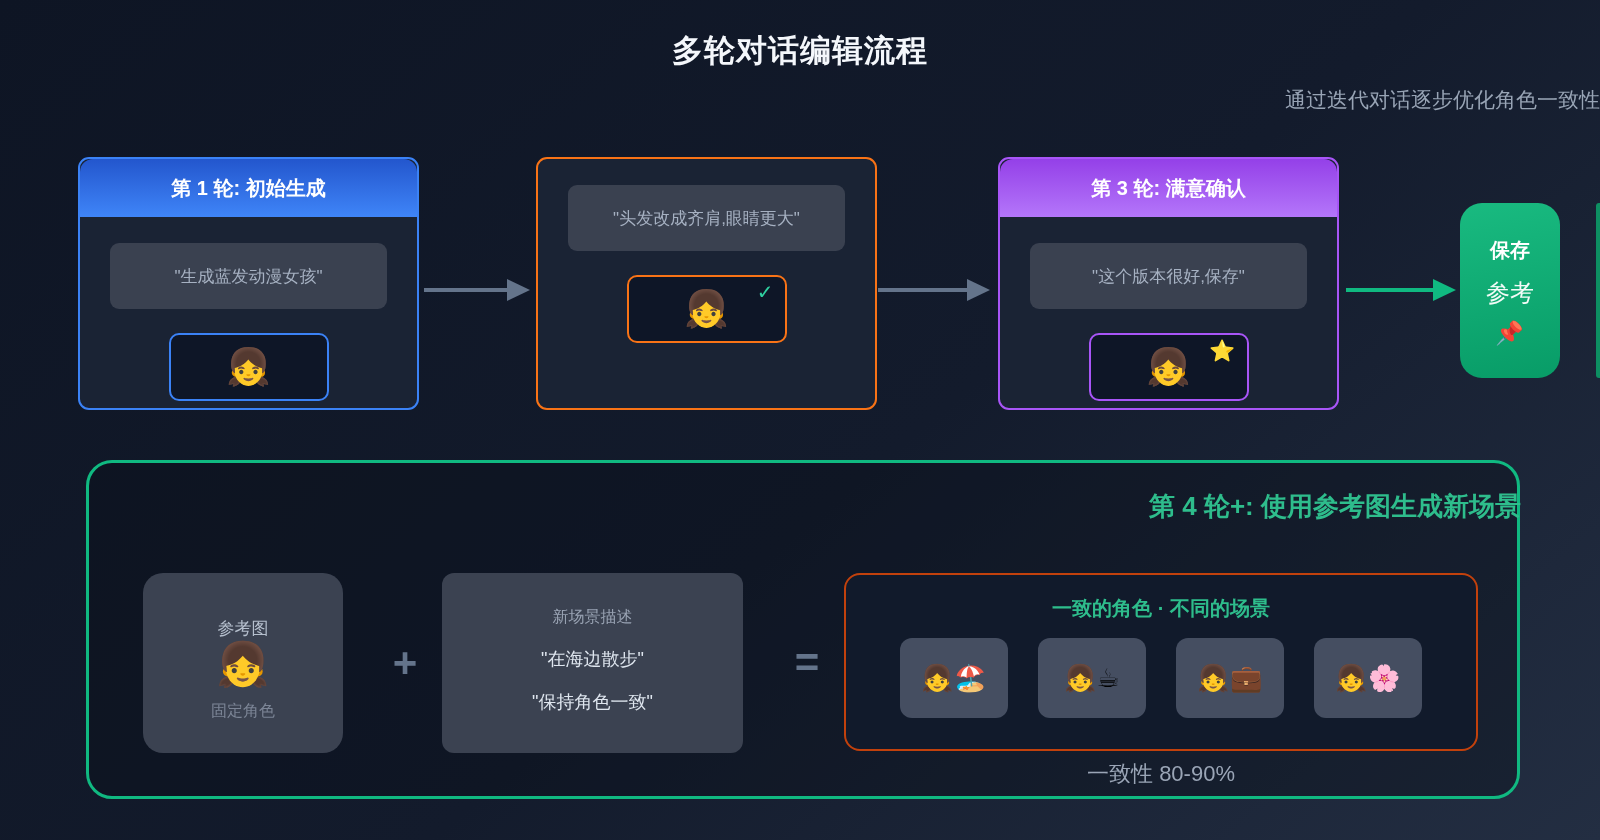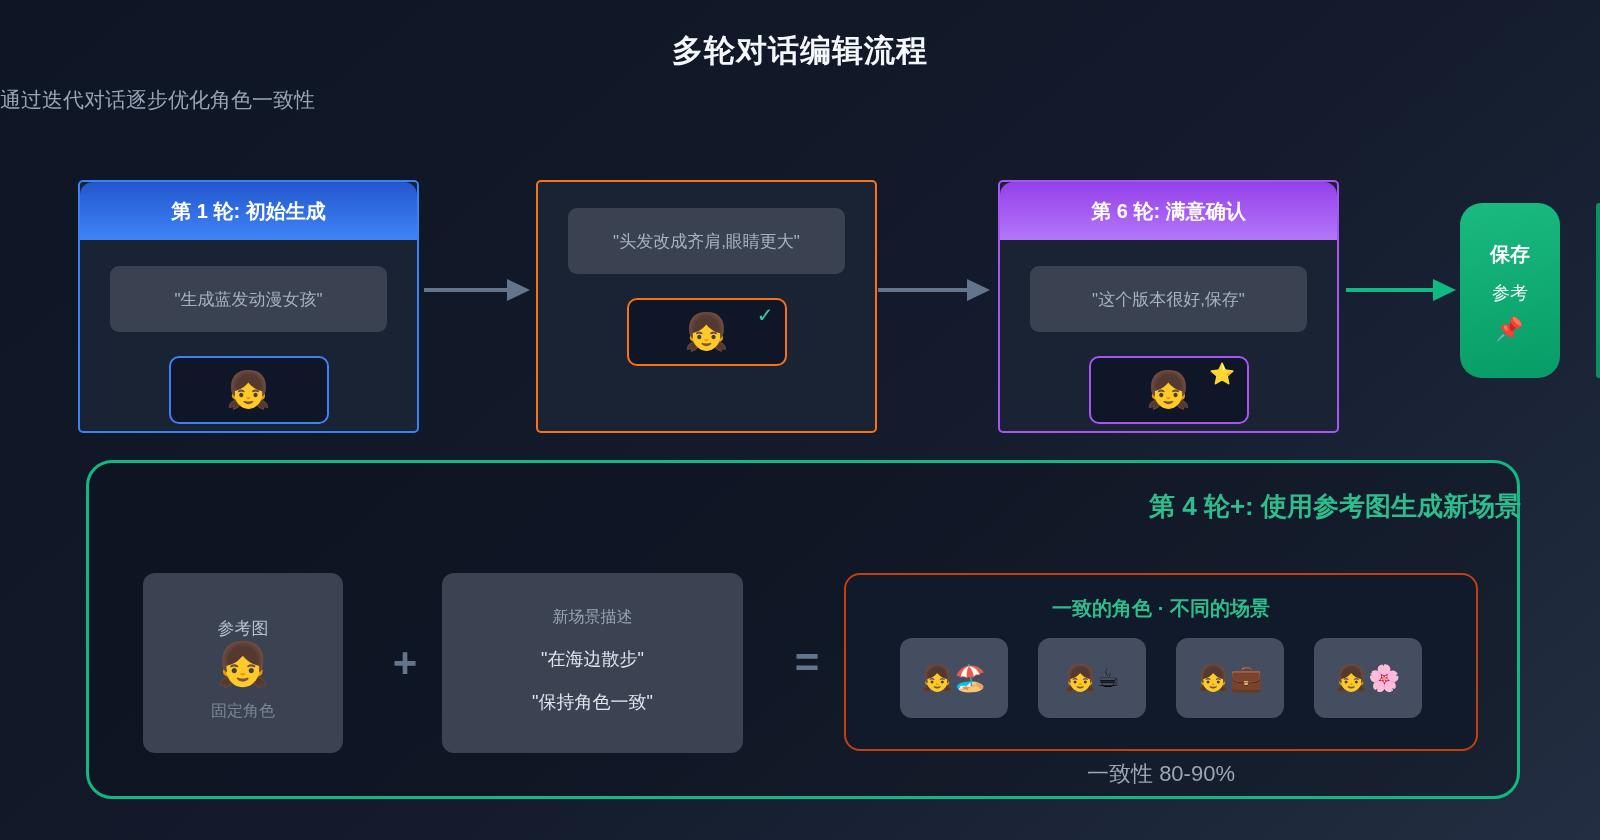--- a/index.html
+++ b/index.html
@@ -12,29 +12,28 @@
   .canvas { position:relative; width:1600px; height:840px; }
 
   
   .page-title {
     position:absolute; top:30px; left:0; width:100%;
     text-align:center; font-size:31px; font-weight:800; color:#f4f7fb;
     letter-spacing:1px;
   }
   .page-subtitle {
     position:absolute; top:86px; left:0; width:100%;
-    text-align:left; font-size:21px; color:#98a4b5;
+    text-align:right; font-size:21px; color:#98a4b5;
   }
 
   
   .round-card {
     position:absolute; top:157px; width:341px; height:253px;
-    background:#1a2334; border-radius:5px; border:2px solid;
+    background:#1a2334; border-radius:11px; border:2px solid;
     overflow:hidden;
-    margin-top:23px;
   }
   .card-blue   { left:78px;  border-color:#3b82f6; }
   .card-orange { left:536px; border-color:#f97316; }
   .card-purple { left:998px; border-color:#a855f7; }
 
   .card-header {
     height:58px; display:flex; align-items:center; justify-content:center;
     font-size:20px; font-weight:700; color:#ffffff;
     border-radius:13px 13px 0 0;
   }
@@ -73,41 +72,41 @@
   .arrow-green .head  { border-left:23px solid #10b981; }
 
   
   .save-card {
     position:absolute; left:1460px; top:203px; width:100px; height:175px;
     border-radius:22px; background:linear-gradient(170deg,#19ba80,#089c67);
     display:flex; flex-direction:column; align-items:center; justify-content:center;
     gap:13px;
   }
   .save-line1 { font-size:20px; font-weight:700; color:#ffffff; }
-  .save-line2 { font-size:18px; color:#f2fbf7; }
+  .save-line2 { font-size:24px; color:#f2fbf7; }
   .save-pin   { font-size:23px; line-height:1; }
 
   .edge-sliver {
     position:absolute; left:1596px; top:203px; width:4px; height:175px;
     background:#0d8f62; border-radius:3px 0 0 3px;
   }
 
   
   .round4-box {
     position:absolute; left:86px; top:460px; width:1434px; height:339px;
     border:3px solid #10b981; border-radius:26px;
     background:rgba(8,13,24,0.35);
   }
   .round4-title {
     position:absolute; top:26px; left:4px; width:100%;
     text-align:right; font-size:26px; font-weight:700; color:#2ebd8c;
   }
   .ref-box {
     position:absolute; left:54px; top:110px; width:200px; height:180px;
-    background:#3b4251; border-radius:12px;
+    background:#3b4251; border-radius:20px;
     display:flex; flex-direction:column; align-items:center;
     padding-top:44px;
   }
   .ref-label   { font-size:17px; color:#b5bfcd; }
   .ref-emoji   { font-size:43px; line-height:1.15; }
   .ref-caption { margin-top:12px; font-size:16px; color:#7c8596; }
 
   .op-sign {
     position:absolute; top:110px; width:64px; height:180px;
     display:flex; align-items:center; justify-content:center;
@@ -174,21 +173,21 @@
       <span class="badge badge-check">✓</span>
     </div>
   </div>
 
   <div class="arrow arrow-gray" style="left:878px;width:112px;">
     <div class="shaft"></div>
     <div class="head"></div>
   </div>
 
   <div class="round-card card-purple">
-    <div class="card-header header-purple">第 6 轮: 满意确认</div>
+    <div class="card-header header-purple">第 3 轮: 满意确认</div>
     <div class="prompt-box">"这个版本很好,保存"</div>
     <div class="emoji-box border-purple">
       <span class="girl">👧</span>
       <span class="badge badge-star">⭐</span>
     </div>
   </div>
 
   <div class="arrow arrow-green" style="left:1346px;width:110px;">
     <div class="shaft"></div>
     <div class="head"></div>

